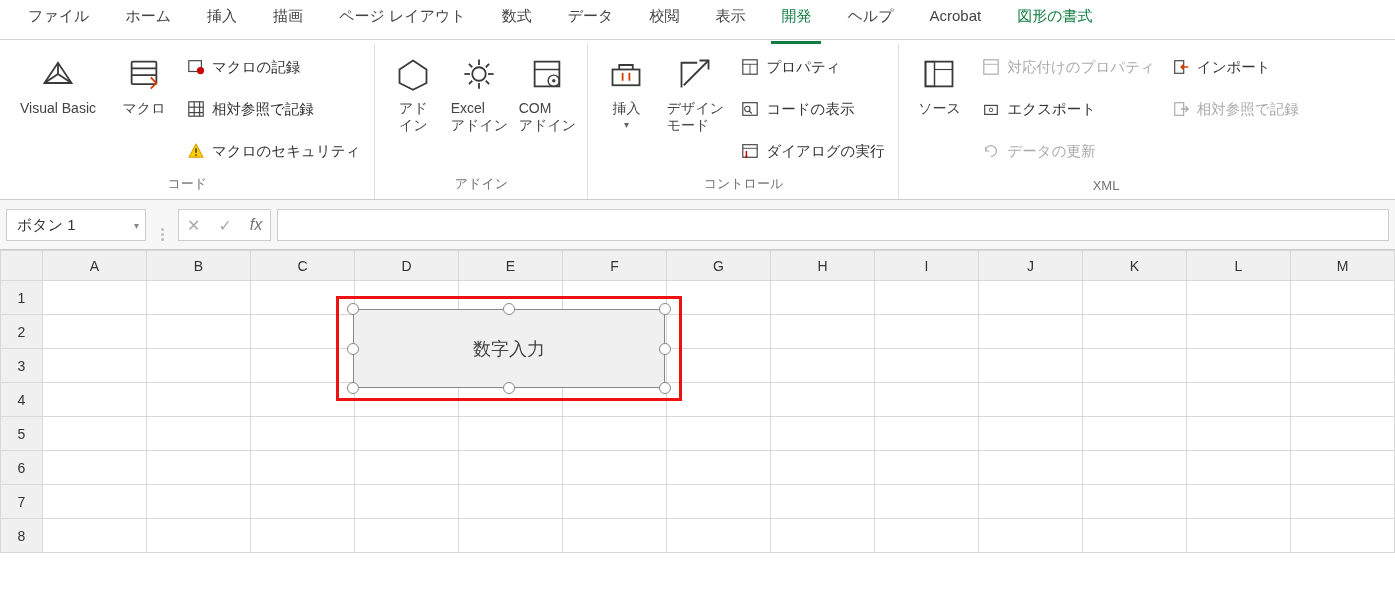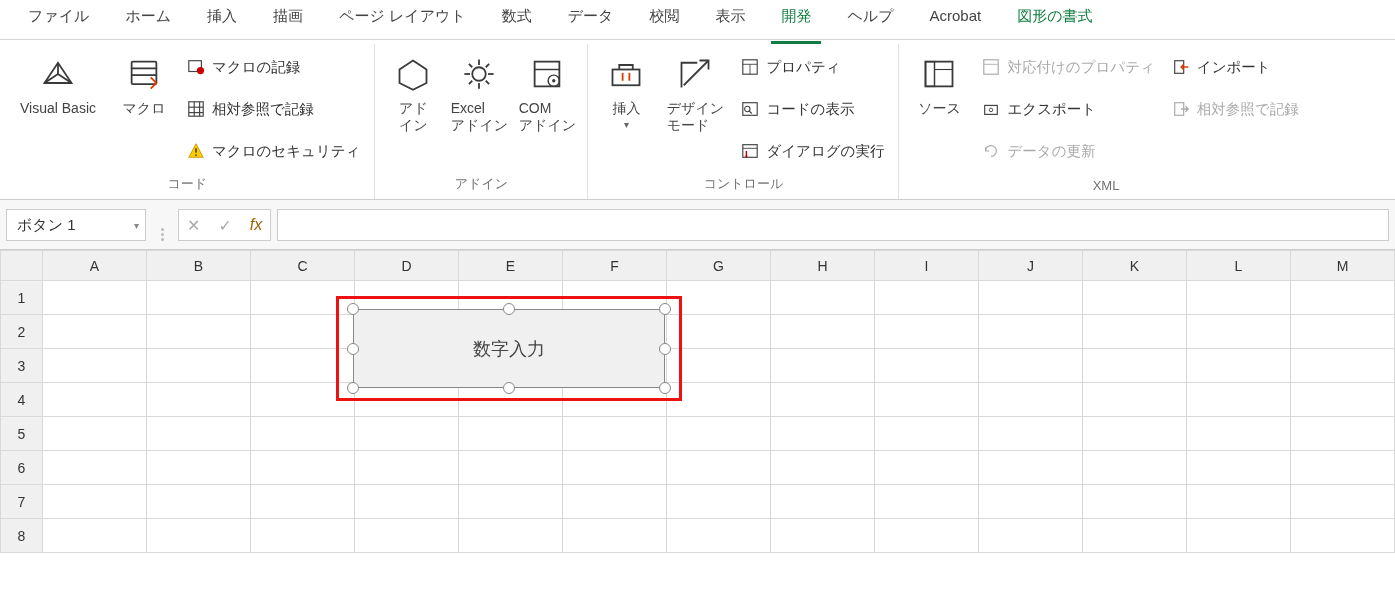--- a/index.html
+++ b/index.html
@@ -170,21 +170,21 @@
     padding: 0 8px;
     gap: 18px;
   }
   .fx-item {
     color: #aaa;
     font-size: 16px;
     cursor: pointer;
   }
   .fx-item.fx {
     font-style: italic;
-    color: #a16207;
+    color: #737373;
   }
   .fx-input {
     flex: 1;
     height: 32px;
     border: 1px solid #ccc;
     background: #fff;
   }
 
   
   .grid-area {

